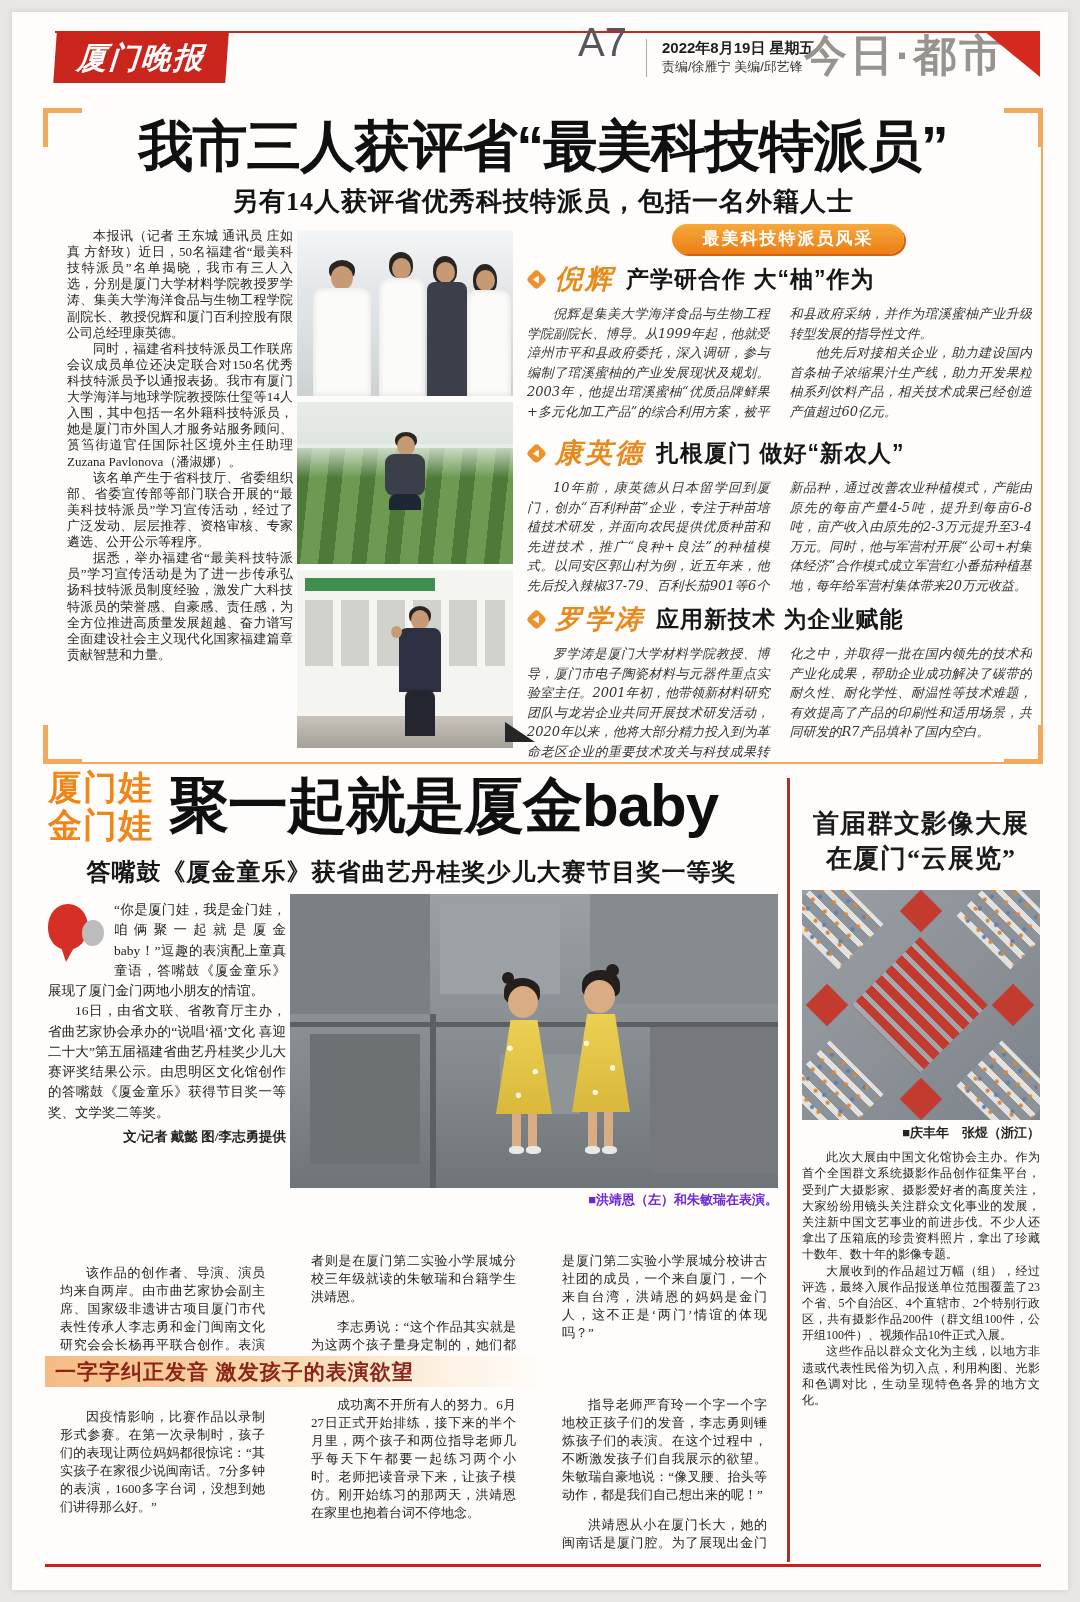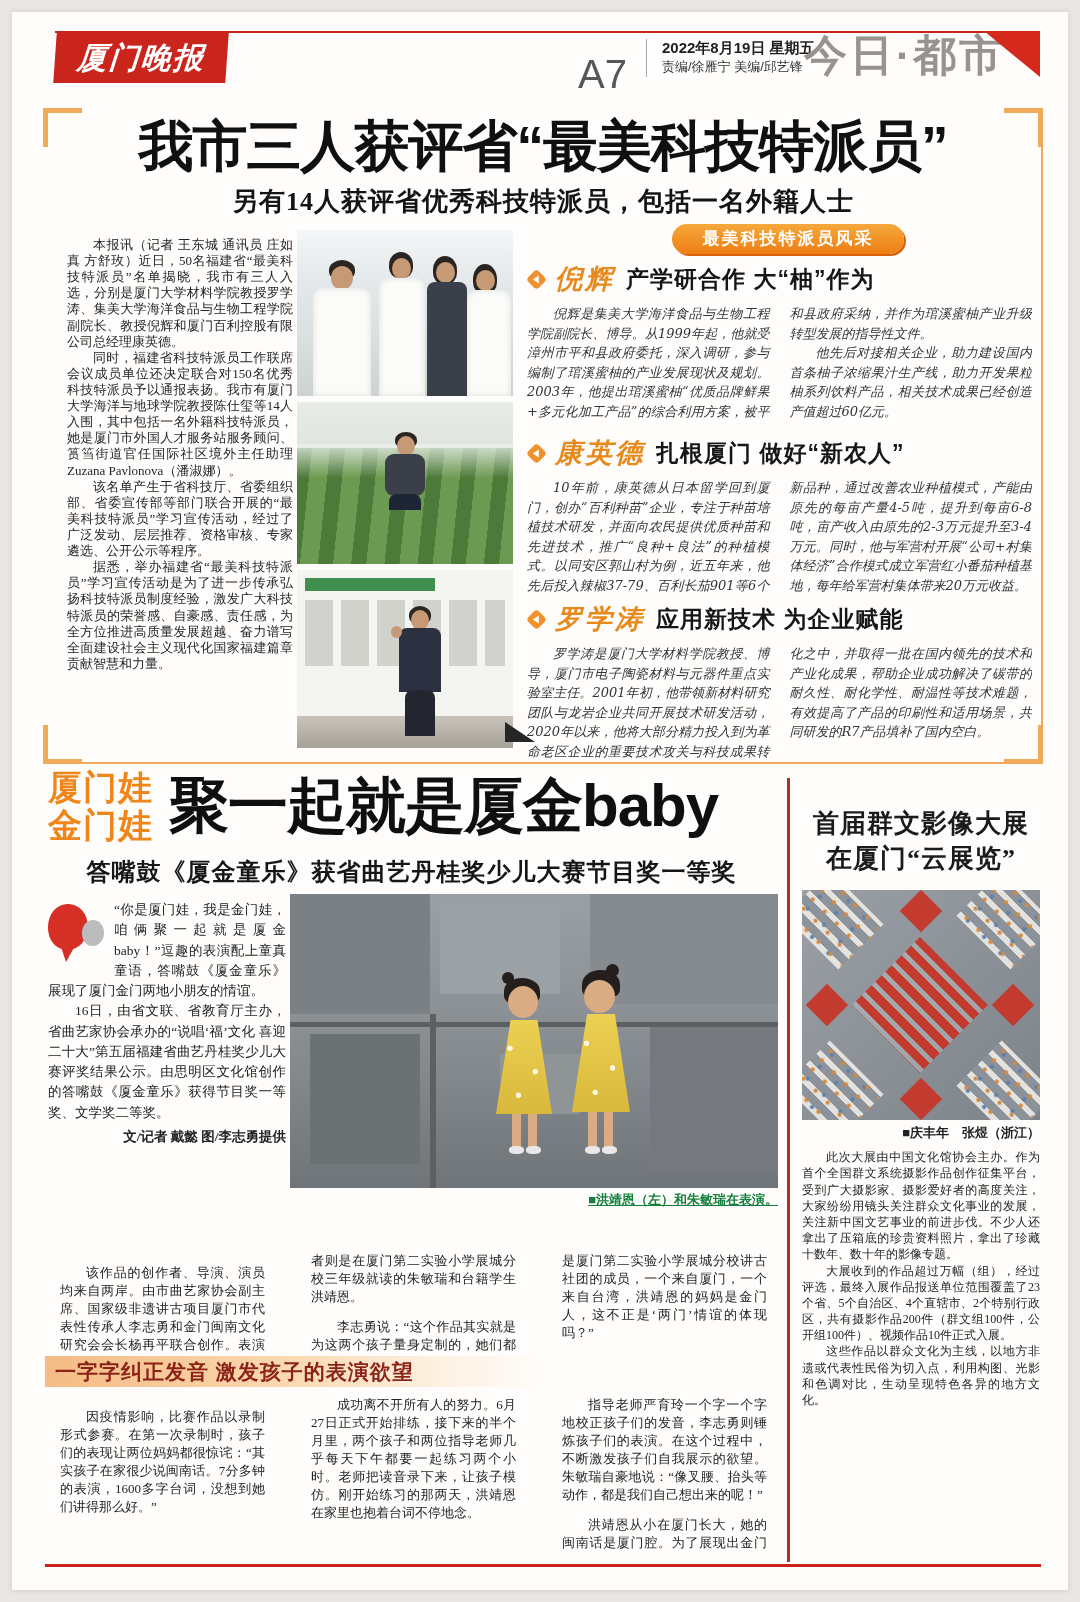--- a/index.html
+++ b/index.html
@@ -6,21 +6,21 @@
   body{width:1080px;height:1602px;background:#e9e7e4;position:relative;
        font-family:"Liberation Serif",serif;-webkit-font-smoothing:antialiased;}
   .sheet{position:absolute;left:12px;top:12px;width:1056px;height:1578px;background:#fffdfb;
          box-shadow:0 0 6px rgba(0,0,0,.12);overflow:hidden;}
 
   
   .mast-line{position:absolute;left:43px;top:19px;width:985px;height:2px;background:#c9251c;}
   .logo{position:absolute;left:43px;top:21px;width:172px;height:50px;background:#c9251c;
         color:#fff;font:italic 700 30px/50px "Liberation Serif",serif;text-align:center;
         letter-spacing:2px;transform:skewX(-4deg);}
-  .pageno{position:absolute;left:566px;top:40px;font:400 40px/44px "Liberation Sans",sans-serif;color:#56575b;}
+  .pageno{position:absolute;left:566px;top:8px;font:400 40px/44px "Liberation Sans",sans-serif;color:#56575b;}
   .mast-div{position:absolute;left:634px;top:27px;width:1px;height:38px;background:#aaa;}
   .dateblk{position:absolute;left:650px;top:26px;}
   .dateblk .d1{font:700 15px/20px "Liberation Sans",sans-serif;color:#1d1d1d;}
   .dateblk .d2{font:400 13px/18px "Liberation Sans",sans-serif;color:#333;}
   .section-name{position:absolute;left:792px;top:18px;font:700 43px/50px "Liberation Sans",sans-serif;
         color:#97948f;letter-spacing:3px;}
   .flag{position:absolute;left:972px;top:19px;width:0;height:0;
         border-top:46px solid #d5291d;border-left:56px solid transparent;}
 
   
@@ -28,21 +28,21 @@
       border-right:2px solid #f2a95c;border-bottom:2px solid #f2a95c;}
   .cb{position:absolute;width:34px;height:34px;}
   .cb.tl{left:-2px;top:-2px;border-left:5px solid #f2a95c;border-top:5px solid #f2a95c;}
   .cb.tr{right:-2px;top:-2px;border-right:5px solid #f2a95c;border-top:5px solid #f2a95c;}
   .cb.bl{left:-2px;bottom:-2px;border-left:5px solid #f2a95c;border-bottom:5px solid #f2a95c;}
   .cb.br{right:-2px;bottom:-2px;border-right:5px solid #f2a95c;border-bottom:5px solid #f2a95c;}
   .s1-headline{position:absolute;top:8px;left:0;right:0;margin:0;text-align:center;
       font:900 55px/1.05 "Liberation Sans",sans-serif;color:#101010;letter-spacing:-1px;}
   .s1-subhead{position:absolute;top:76px;left:0;right:0;margin:0;text-align:center;
       font:600 26px/1.2 "Liberation Serif",serif;color:#141414;letter-spacing:1px;}
-  .s1-leftcol{position:absolute;left:22px;top:127px;width:226px;height:520px;overflow:hidden;
+  .s1-leftcol{position:absolute;left:22px;top:118px;width:226px;height:520px;overflow:hidden;
       font:13px/1.24 "Liberation Serif",serif;color:#252525;text-align:justify;}
   .s1-leftcol p{margin:0;text-indent:2em;}
   .s1-photos{position:absolute;left:252px;top:120px;width:216px;}
   .photo{position:relative;overflow:hidden;margin-bottom:6px;background:#dfe3e5;}
 
   
   .ph1{height:166px;background:linear-gradient(180deg,#eceff1 0%,#dde2e4 55%,#cdd2d1 100%);}
   .ph1 .win{position:absolute;left:0;top:0;right:0;height:58px;background:linear-gradient(180deg,#f4f6f7,#e3e7e9);}
   .fig-head{position:absolute;border-radius:50%;background:#c79a76;}
   .fig-hair{position:absolute;border-radius:50% 50% 40% 40%;background:#2b2522;}
@@ -115,21 +115,21 @@
   .g-bun{position:absolute;background:#241f1c;border-radius:50%;}
   .g-dress{position:absolute;background:
       radial-gradient(circle at 25% 30%,#fdf6da 2.5px,transparent 3px),
       radial-gradient(circle at 70% 55%,#fdf6da 2.5px,transparent 3px),
       radial-gradient(circle at 40% 80%,#fdf6da 2.5px,transparent 3px),
       linear-gradient(180deg,#ecd052,#d9b83b);
       clip-path:polygon(26% 0,74% 0,100% 100%,0 100%);}
   .g-leg{position:absolute;background:#d9ac83;}
   .g-shoe{position:absolute;background:#e8e8e8;border-radius:40%;}
   .s2-caption{position:absolute;left:278px;top:1180px;width:488px;text-align:right;
-      font:700 13px/16px "Liberation Serif",serif;color:#15803d;text-decoration:underline;}
+      font:700 13px/16px "Liberation Serif",serif;color:#6d28d9;}
 
   .secbar{position:absolute;left:33px;width:505px;height:31px;
       background:linear-gradient(90deg,#f4bb84 0%,#f9d9b0 48%,#fdf1e2 78%,rgba(255,255,255,0) 100%);
       font:700 21px/31px "Liberation Sans",sans-serif;color:#8c2318;padding-left:10px;box-sizing:border-box;
       letter-spacing:1px;}
   .bar1{top:1200px;} .bar2{top:1344px;}
   .mcols{position:absolute;left:36px;width:731px;column-count:3;column-gap:22px;overflow:hidden;
       font:13px/1.38 "Liberation Serif",serif;color:#242424;text-align:justify;}
   .mc1{top:1240px;height:102px;}
   .mc2{top:1384px;height:164px;}

